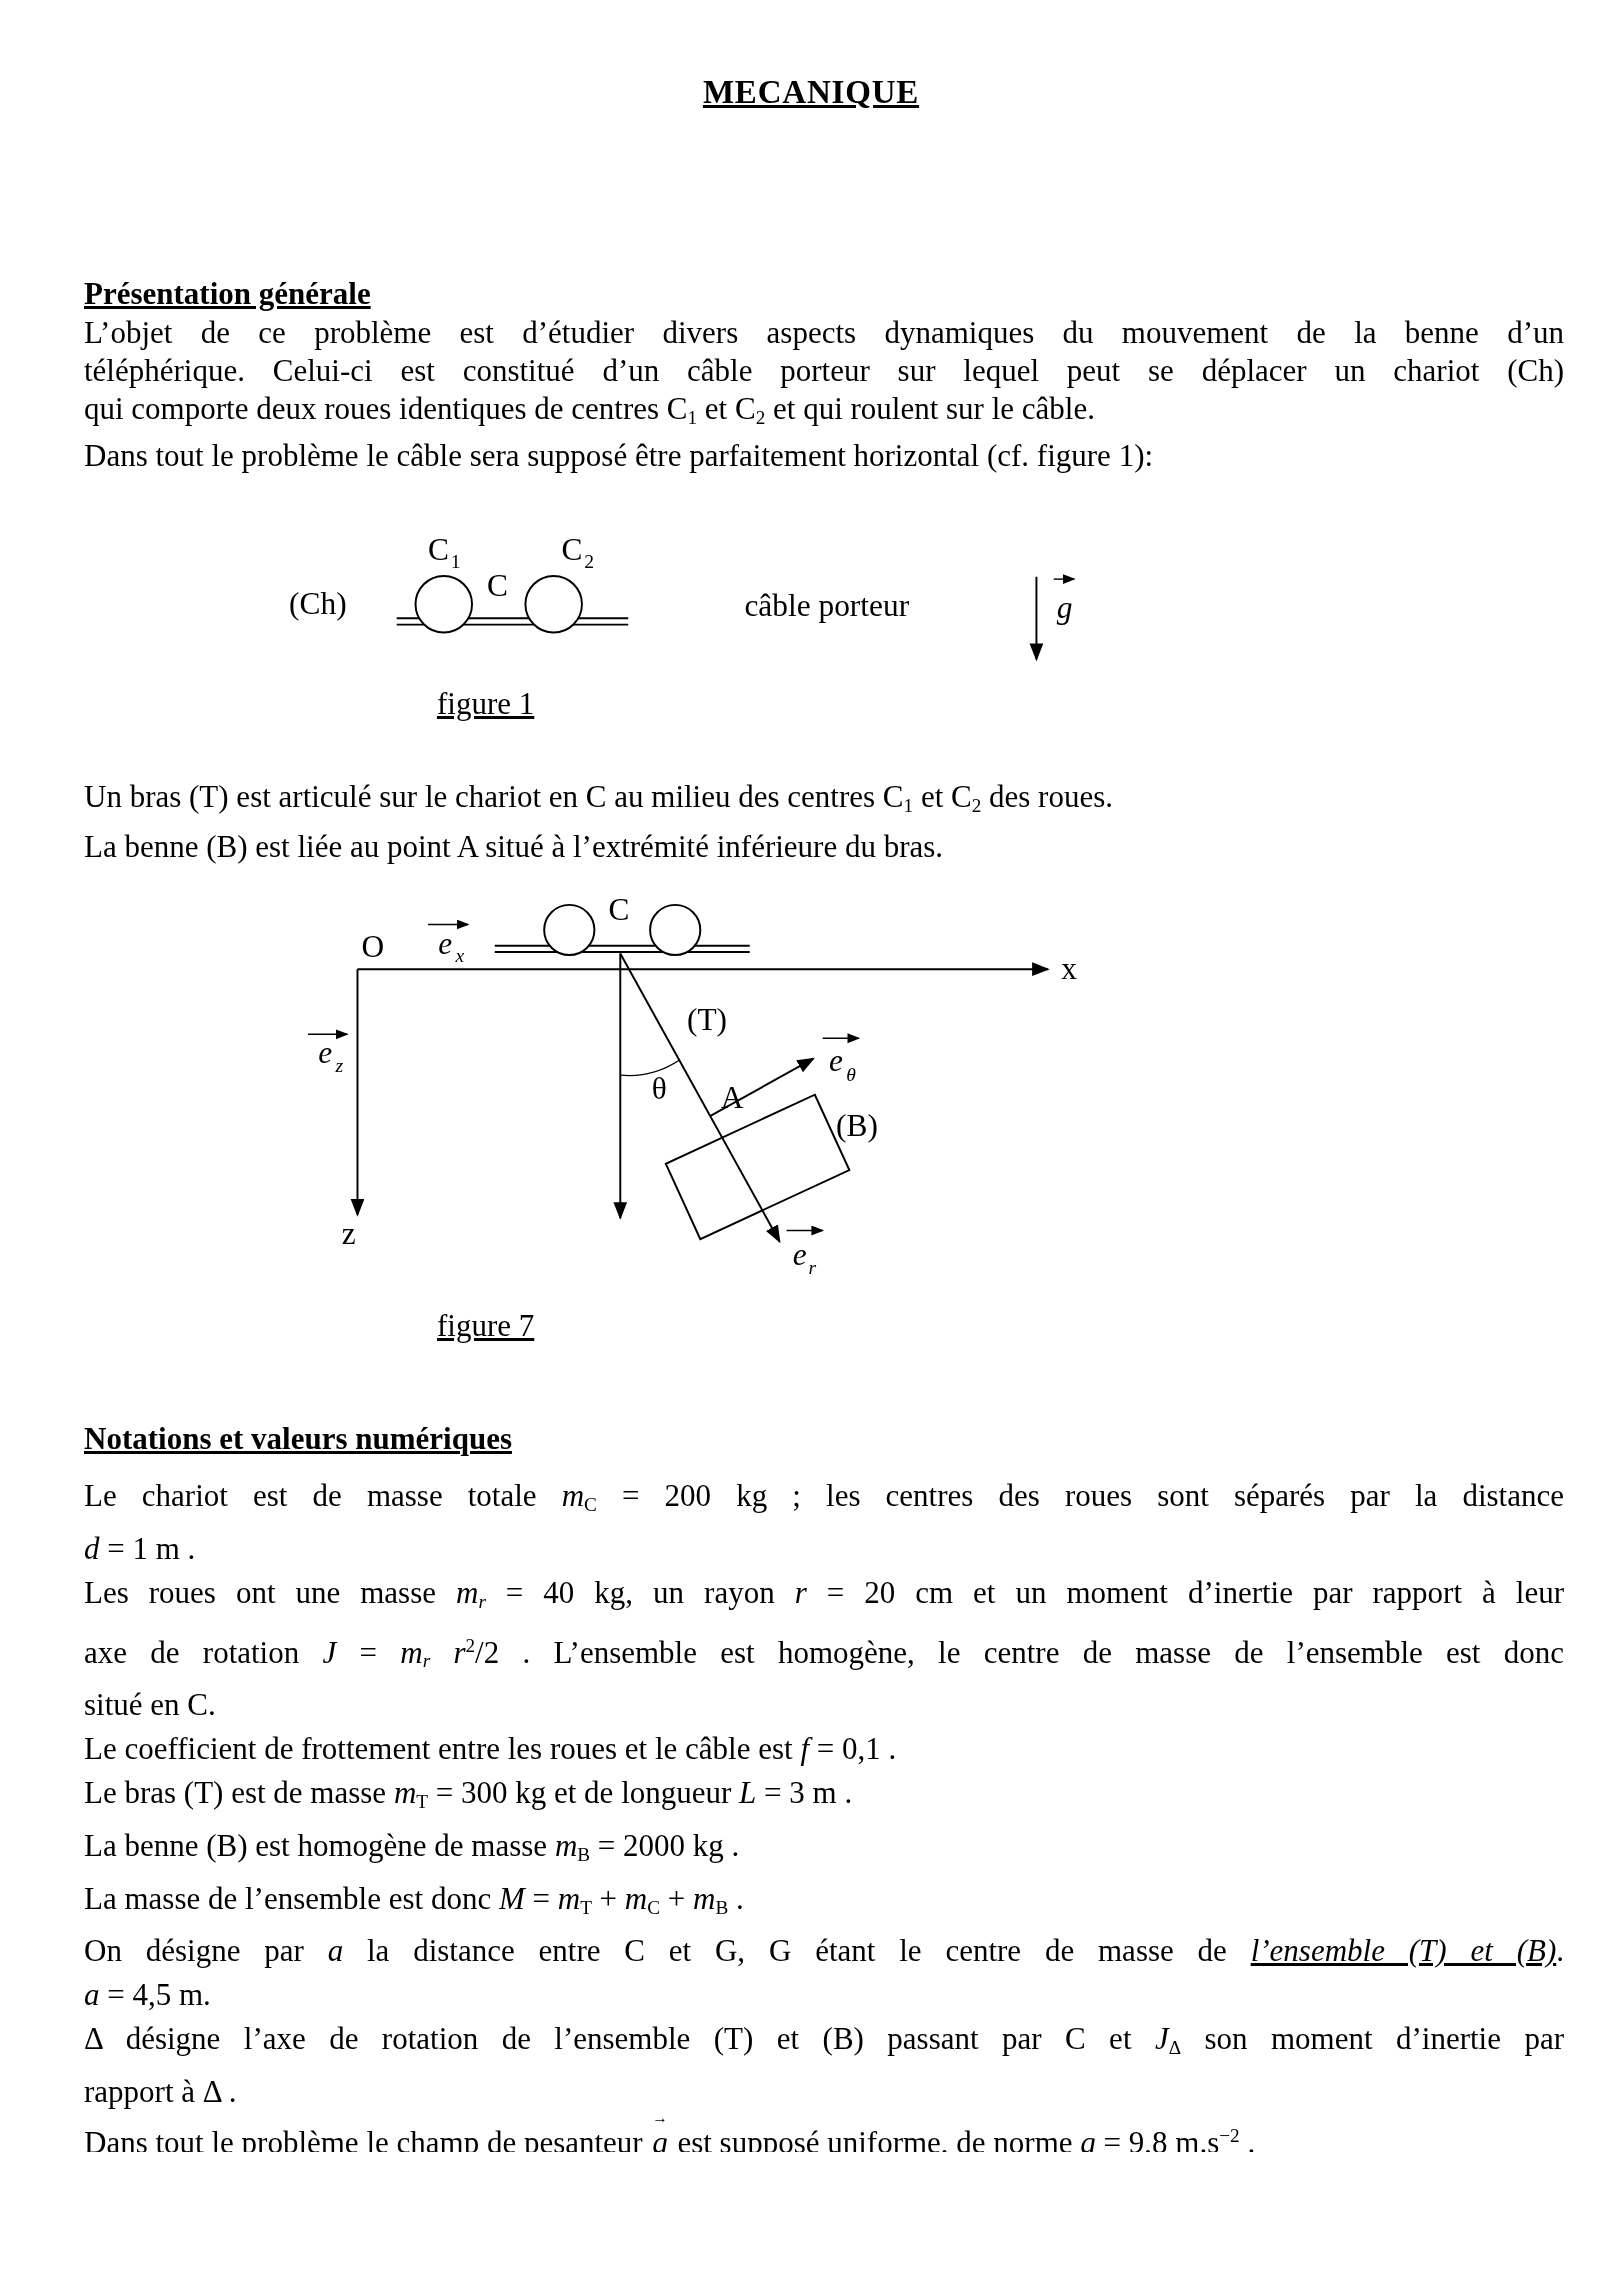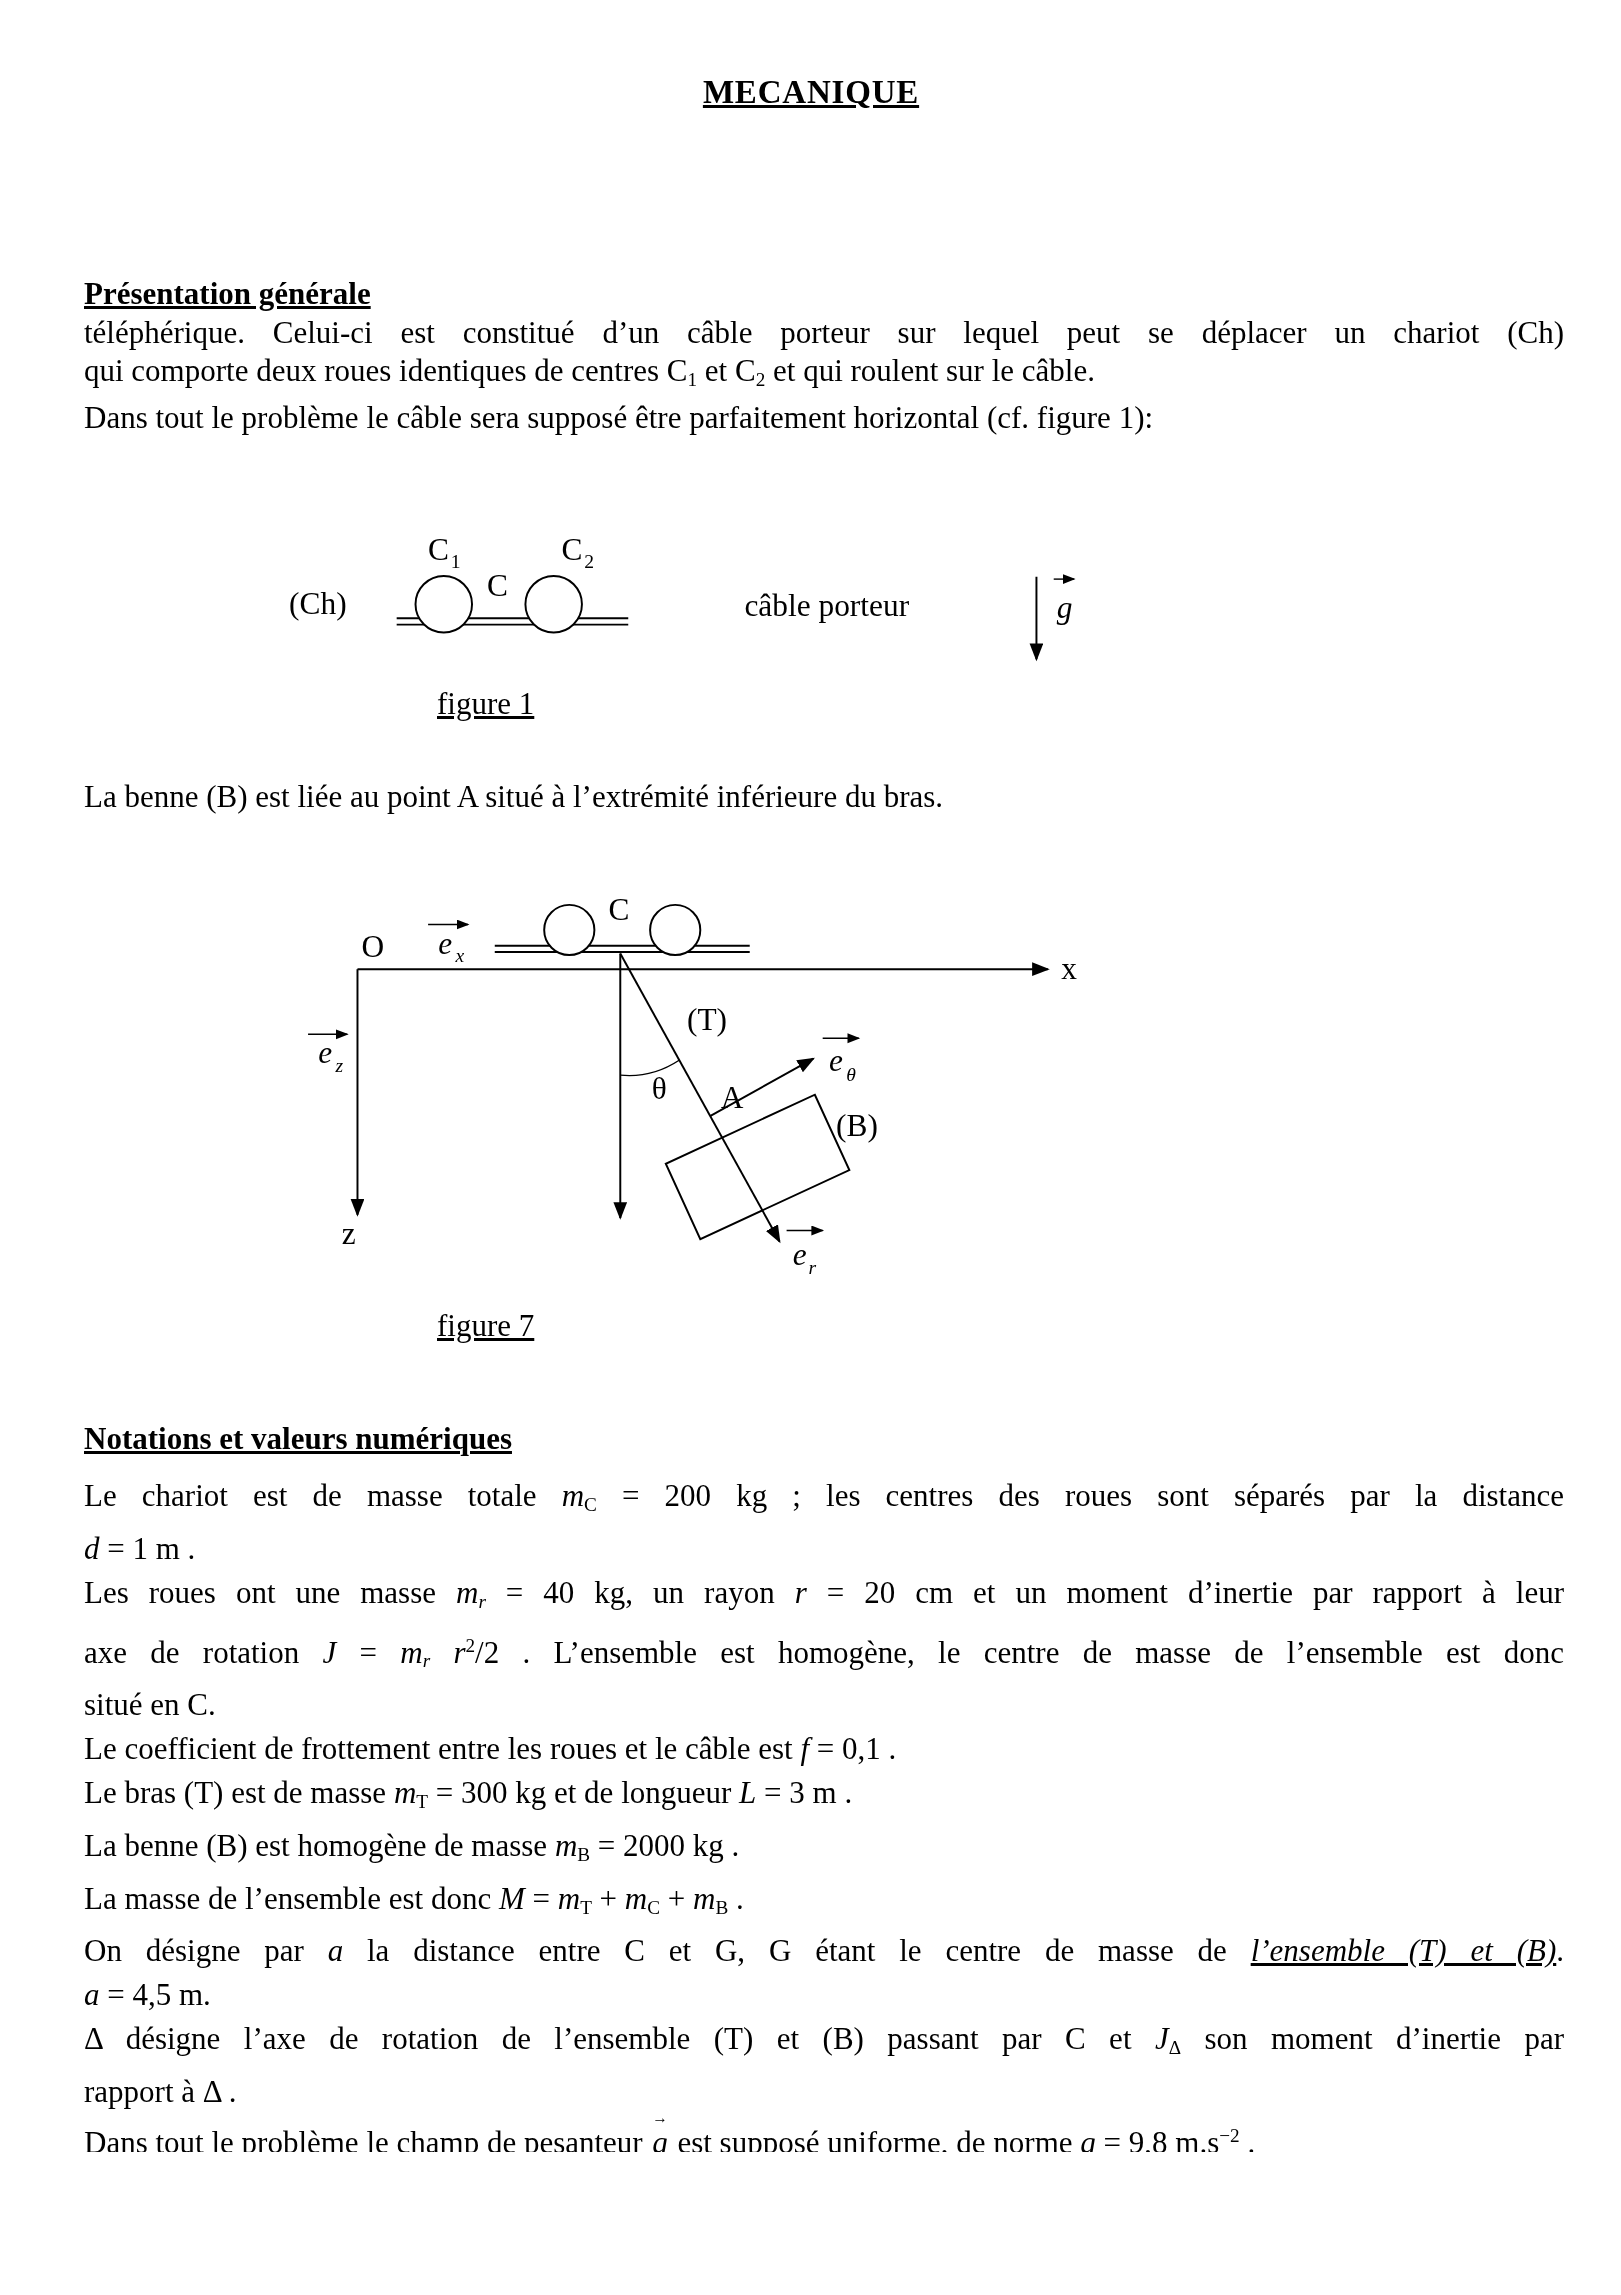--- a/index.html
+++ b/index.html
@@ -52,20 +52,21 @@
 </head>
 <body>
 
 <div class="page">
 
   <div class="doc-title">MECANIQUE</div>
 
   <div class="heading h1pos">Présentation générale</div>
 
   <div class="para p1pos">
+      <div class="line j">L’objet de ce problème est d’étudier divers aspects dynamiques du mouvement de la benne d’un</div>
       <div class="line j">téléphérique. Celui-ci est constitué d’un câble porteur sur lequel peut se déplacer un chariot (Ch)</div>
       <div class="line">qui comporte deux roues identiques de centres C<span class="sub">1</span> et C<span class="sub">2</span> et qui roulent sur le câble.</div>
       <div class="line">Dans tout le problème le câble sera supposé être parfaitement horizontal (cf. figure 1):</div>
     </div>
 
   <div class="fig fig1pos">
     <svg width="1099" height="212" viewBox="0 0 1400 270">
       <defs>
         <marker id="ah1" markerWidth="12" markerHeight="9" refX="8" refY="3.5" orient="auto">
           <path d="M0,0 L9,3.5 L0,7 Z"></path>
@@ -85,20 +86,21 @@
       <text class="t" x="798" y="135">câble porteur</text>
 
       <line class="ln" x1="1170" y1="85" x2="1170" y2="190" marker-end="url(#ah1)"></line>
       <line class="lnthin" x1="1192" y1="88" x2="1218" y2="88" marker-end="url(#ah1)"></line>
       <text class="t ti" x="1196" y="138">g</text>
     </svg>
   </div>
   <div class="figcaption cap1pos">figure 1</div>
 
   <div class="para p2pos">
+      <div class="line">Un bras (T) est articulé sur le chariot en C au milieu des centres C<span class="sub">1</span> et C<span class="sub">2</span> des roues.</div>
       <div class="line">La benne (B) est liée au point A situé à l’extrémité inférieure du bras.</div>
     </div>
 
   <div class="fig fig2pos">
     <svg width="903" height="455" viewBox="0 0 1150 580">
       <defs>
         <marker id="ah2" markerWidth="12" markerHeight="9" refX="8" refY="3.5" orient="auto">
           <path d="M0,0 L9,3.5 L0,7 Z"></path>
         </marker>
       </defs>

